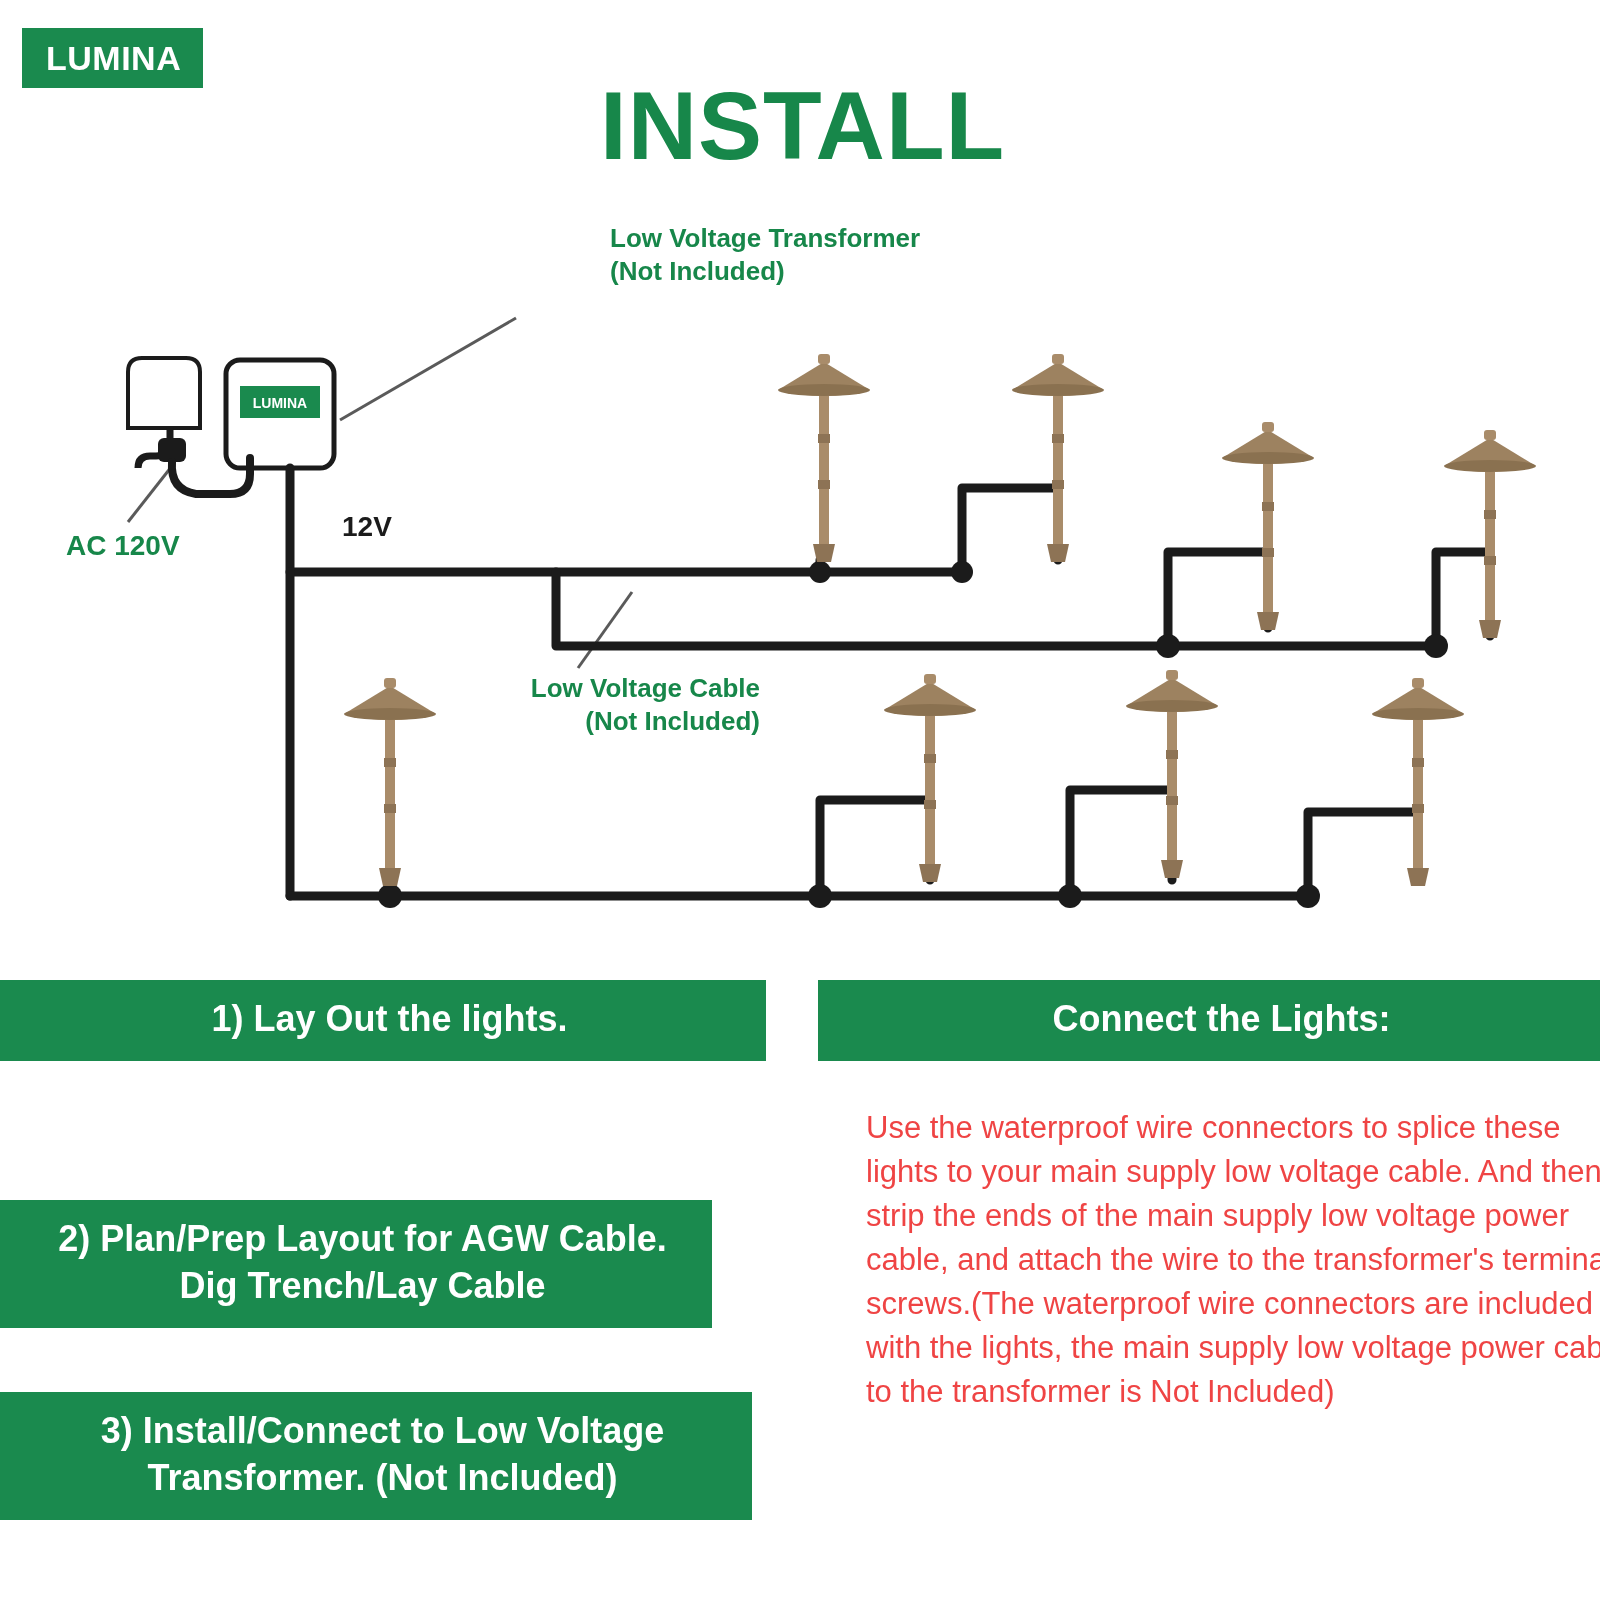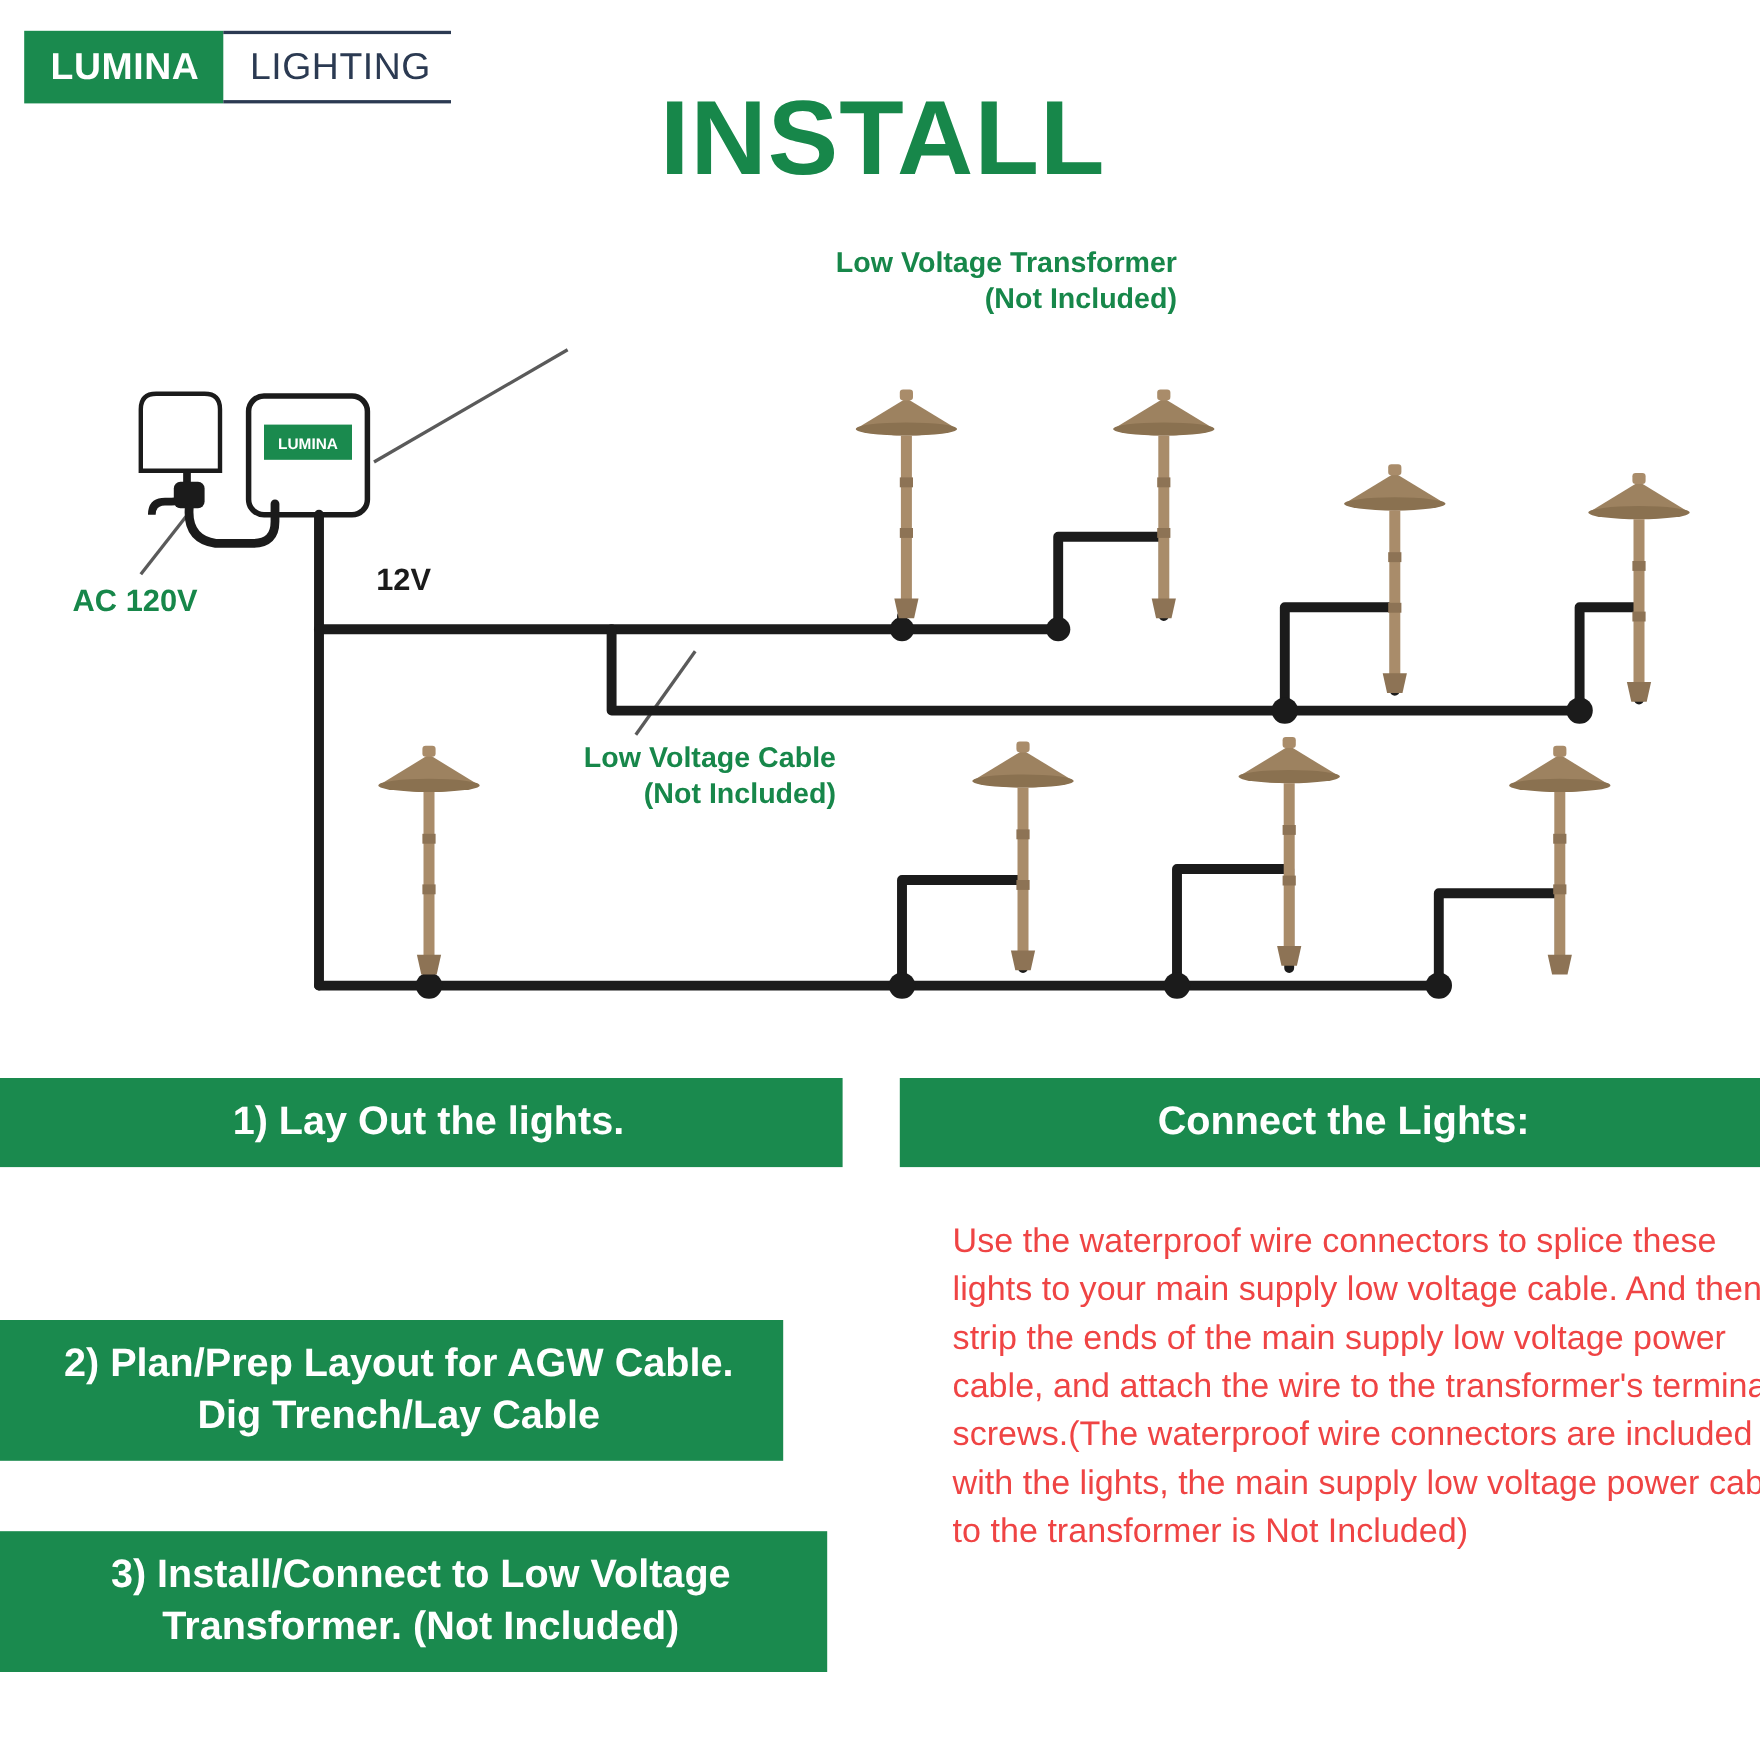--- a/index.html
+++ b/index.html
@@ -54,21 +54,21 @@
     font-weight: bold;
     color: #17874a;
     letter-spacing: 1px;
     line-height: 1;
   }
 
   .note-green {
     position: absolute;
     color: #17874a;
     font-weight: bold;
-    text-align: right;
+    text-align: left;
     line-height: 1.25;
     font-size: 26px;
   }
   #transformer-note {
     left: 610px;
     top: 222px;
     width: 460px;
   }
   #cable-note {
     left: 470px;
@@ -169,21 +169,20 @@
     line-height: 1.42;
     color: #ef4444;
     margin-left: 48px;
   }
 </style>
 </head>
 <body>
 
 <div id="brand">
   <div id="brand-mark">LUMINA</div>
-  <div id="brand-word">LIGHTING</div>
 </div>
 
 <div id="install-title">INSTALL</div>
 
 <div class="note-green" id="transformer-note">
   <div>Low Voltage Transformer</div>
   <div>(Not Included)</div>
 </div>
 
 <div class="note-green" id="cable-note">

